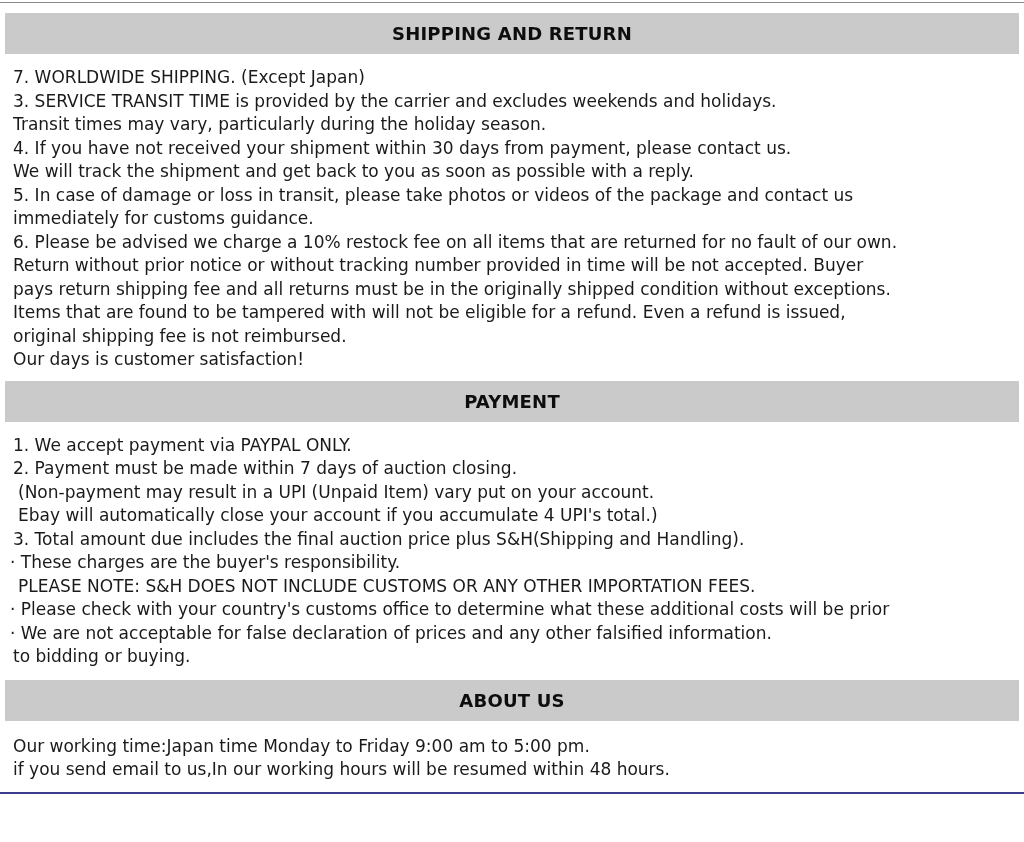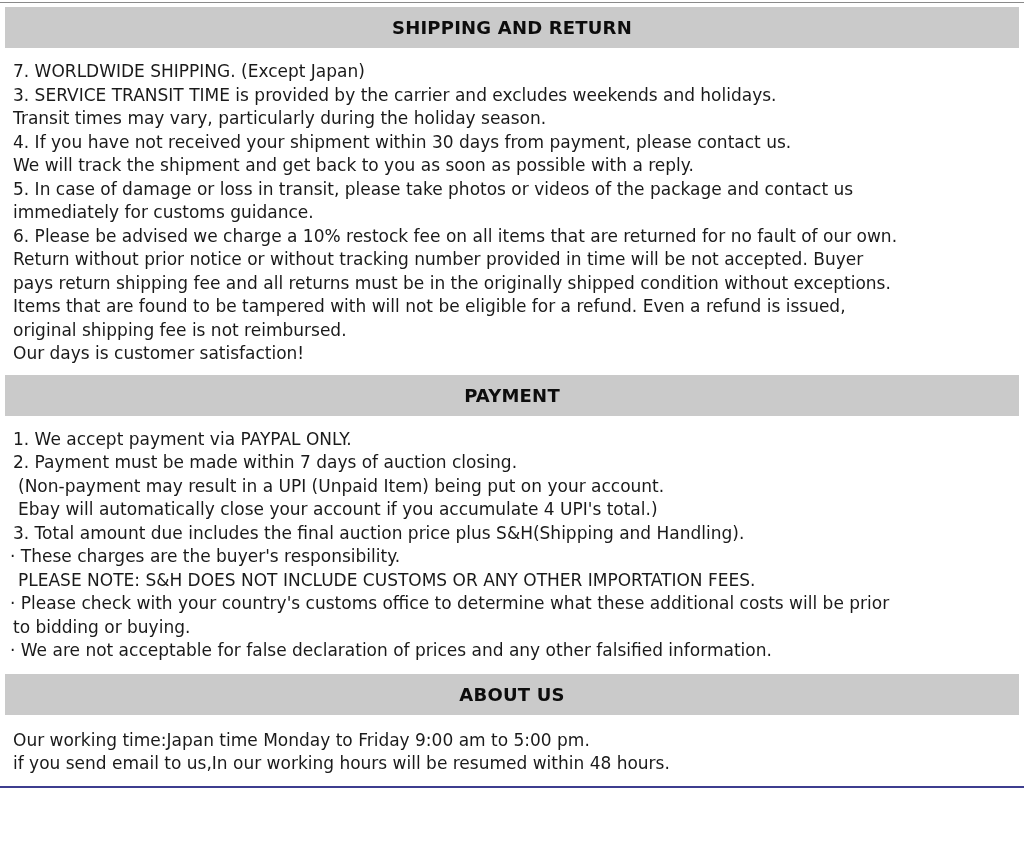--- a/index.html
+++ b/index.html
@@ -12,21 +12,21 @@
   }
   *{margin:0;padding:0;box-sizing:border-box;}
   html,body{background:#fff;}
   .page{
     position:relative;
     width:1024px;height:842px;
     background:var(--page-bg);
     overflow:hidden;
     font-family:"DejaVu Sans","Liberation Sans",sans-serif;
     color:var(--text);
-    padding-top:7px;
+    padding-top:13px;
   }
   .top-hairline{
     position:absolute;top:2px;left:0;right:0;height:1px;
     background:var(--top-hairline);
   }
   .bar{
     height:41px;
     margin:0 5px;
     background:var(--header-bg);
     display:flex;align-items:center;justify-content:center;
@@ -80,28 +80,28 @@
     </div>
   </div>
 
   <div class="section">
     <div class="bar">
       <span class="title">PAYMENT</span>
     </div>
     <div class="section-body pay">
       <div class="line">1. We accept payment via PAYPAL ONLY.</div>
       <div class="line">2. Payment must be made within 7 days of auction closing.</div>
-      <div class="line ind">(Non-payment may result in a UPI (Unpaid Item) being put on your account.</div>
+      <div class="line ind">(Non-payment may result in a UPI (Unpaid Item) vary put on your account.</div>
       <div class="line ind">Ebay will automatically close your account if you accumulate 4 UPI's total.)</div>
       <div class="line">3. Total amount due includes the final auction price plus S&amp;H(Shipping and Handling).</div>
       <div class="line bullet">· These charges are the buyer's responsibility.</div>
       <div class="line ind">PLEASE NOTE: S&amp;H DOES NOT INCLUDE CUSTOMS OR ANY OTHER IMPORTATION FEES.</div>
       <div class="line bullet">· Please check with your country's customs office to determine what these additional costs will be prior</div>
+      <div class="line bullet">· We are not acceptable for false declaration of prices and any other falsified information.</div>
       <div class="line">to bidding or buying.</div>
-      <div class="line bullet">· We are not acceptable for false declaration of prices and any other falsified information.</div>
     </div>
   </div>
 
   <div class="section">
     <div class="bar">
       <span class="title">ABOUT US</span>
     </div>
     <div class="section-body about">
       <div class="line">Our working time:Japan time Monday to Friday 9:00 am to 5:00 pm.</div>
       <div class="line">if you send email to us,In our working hours will be resumed within 48 hours.</div>

